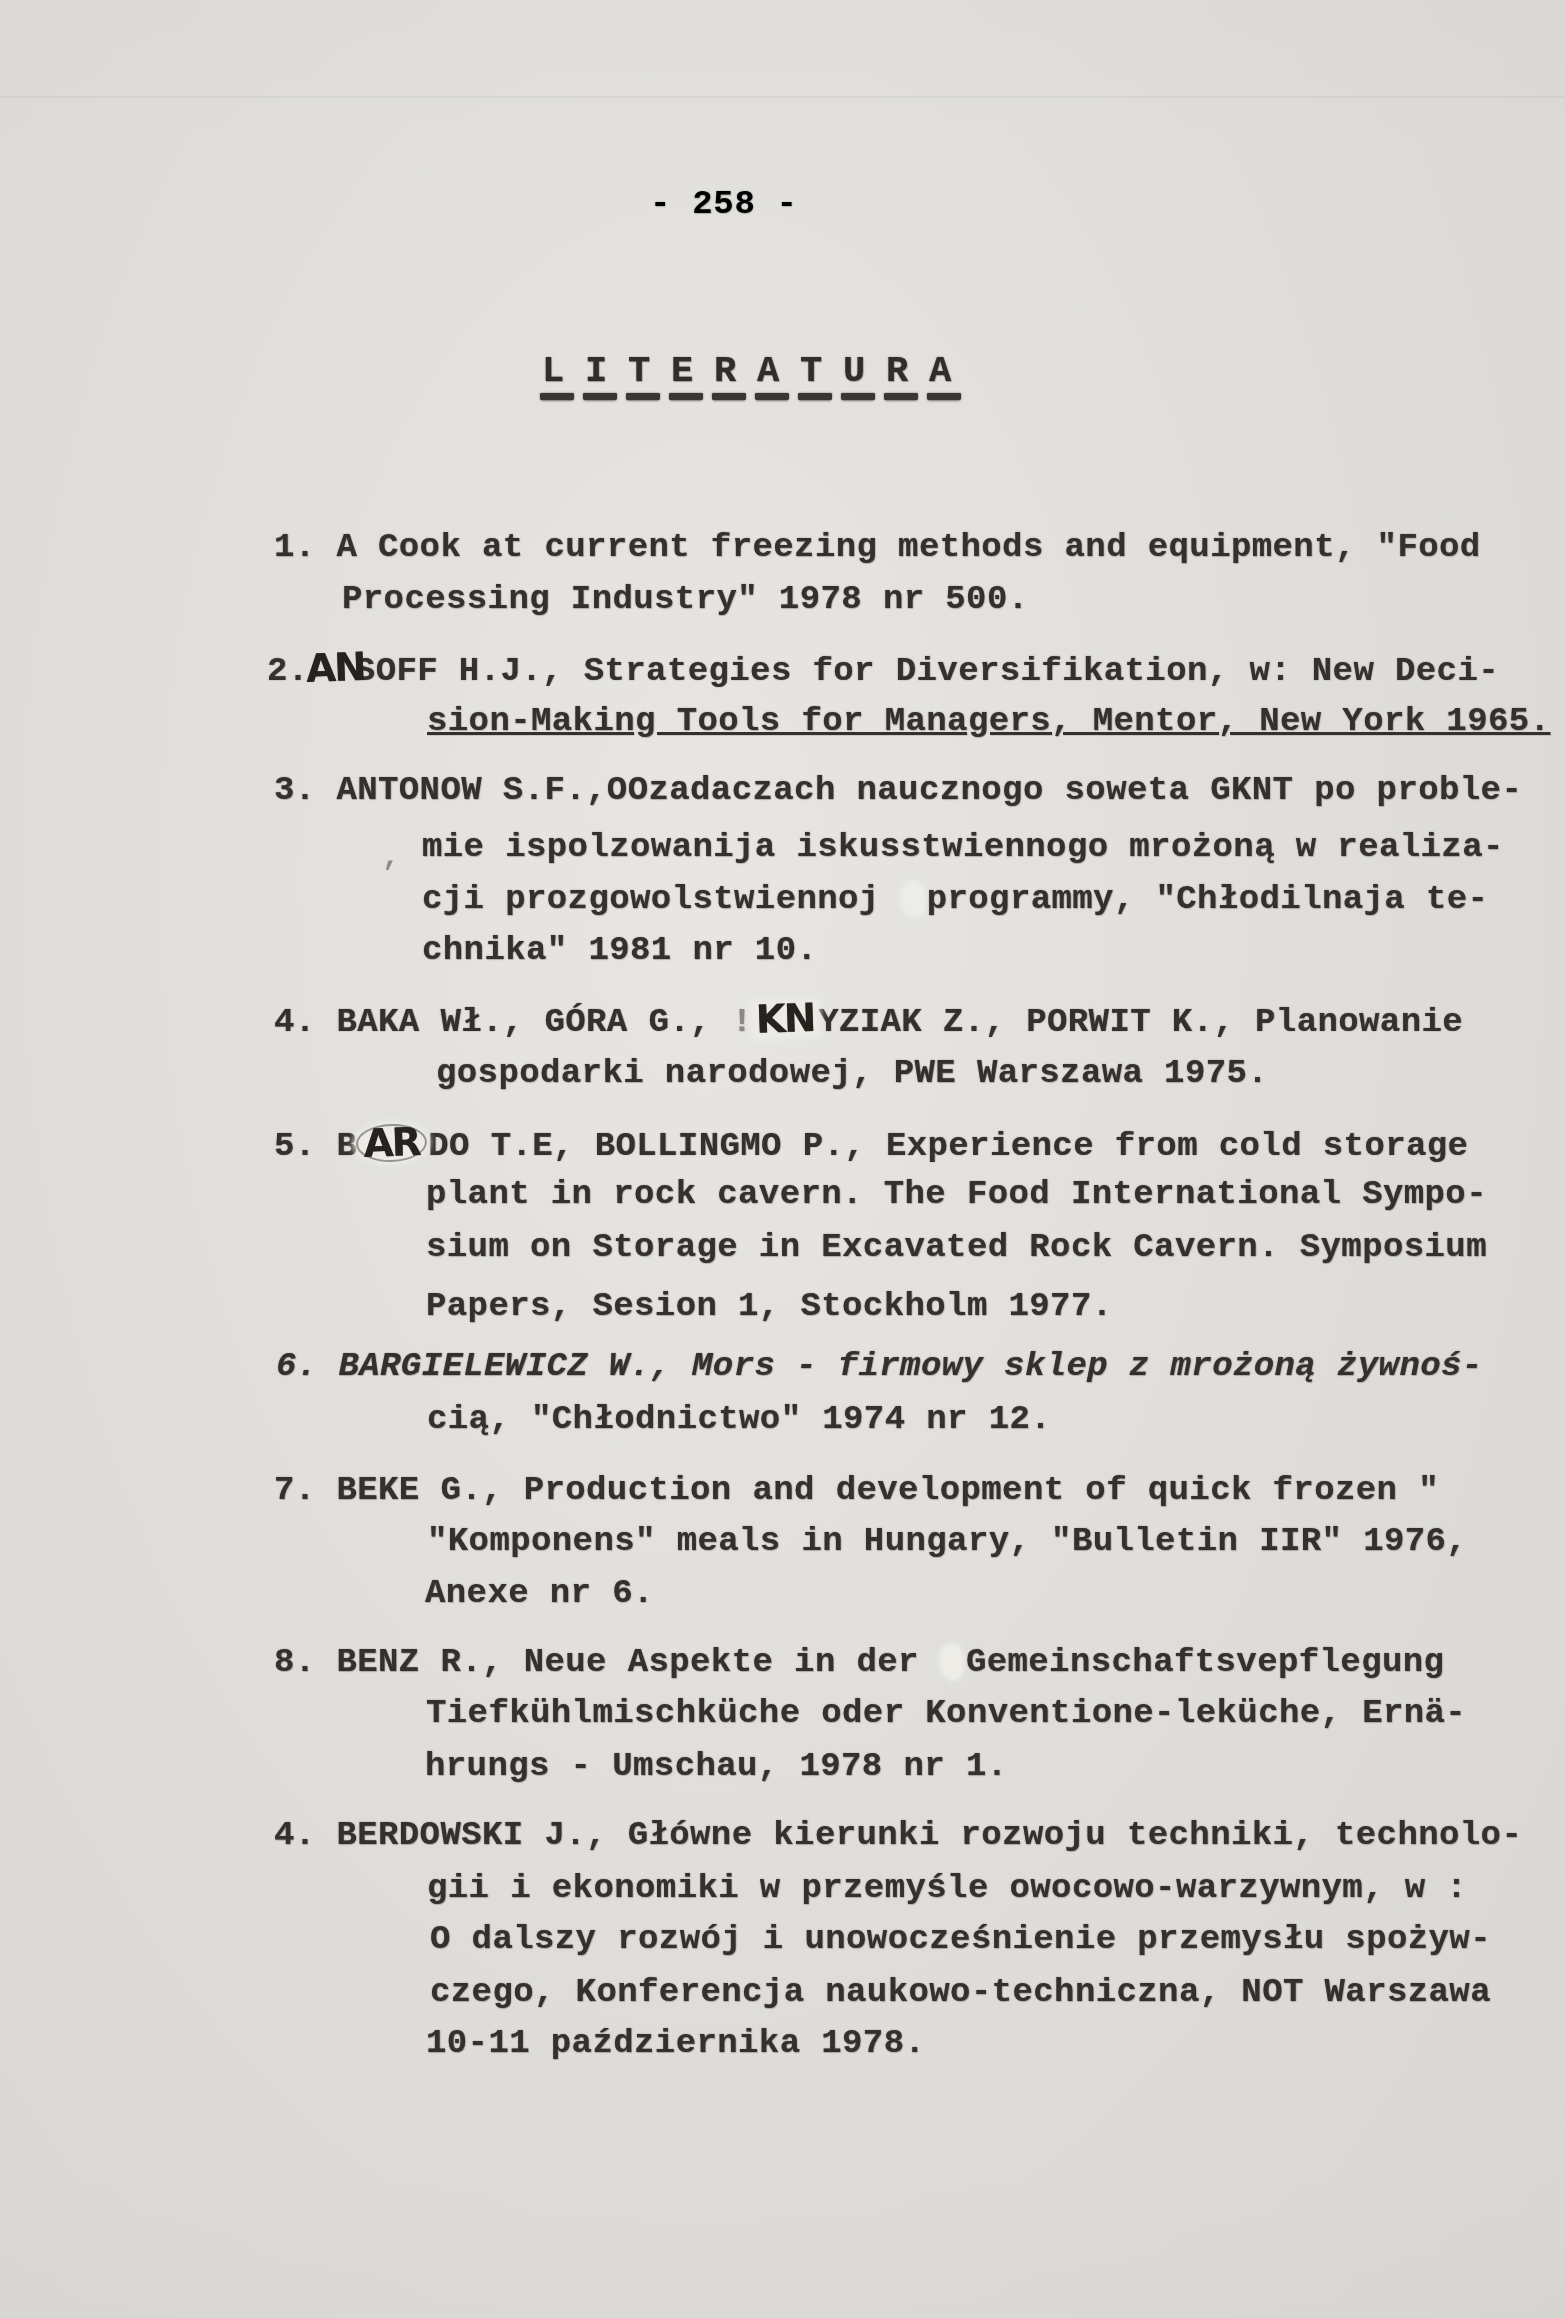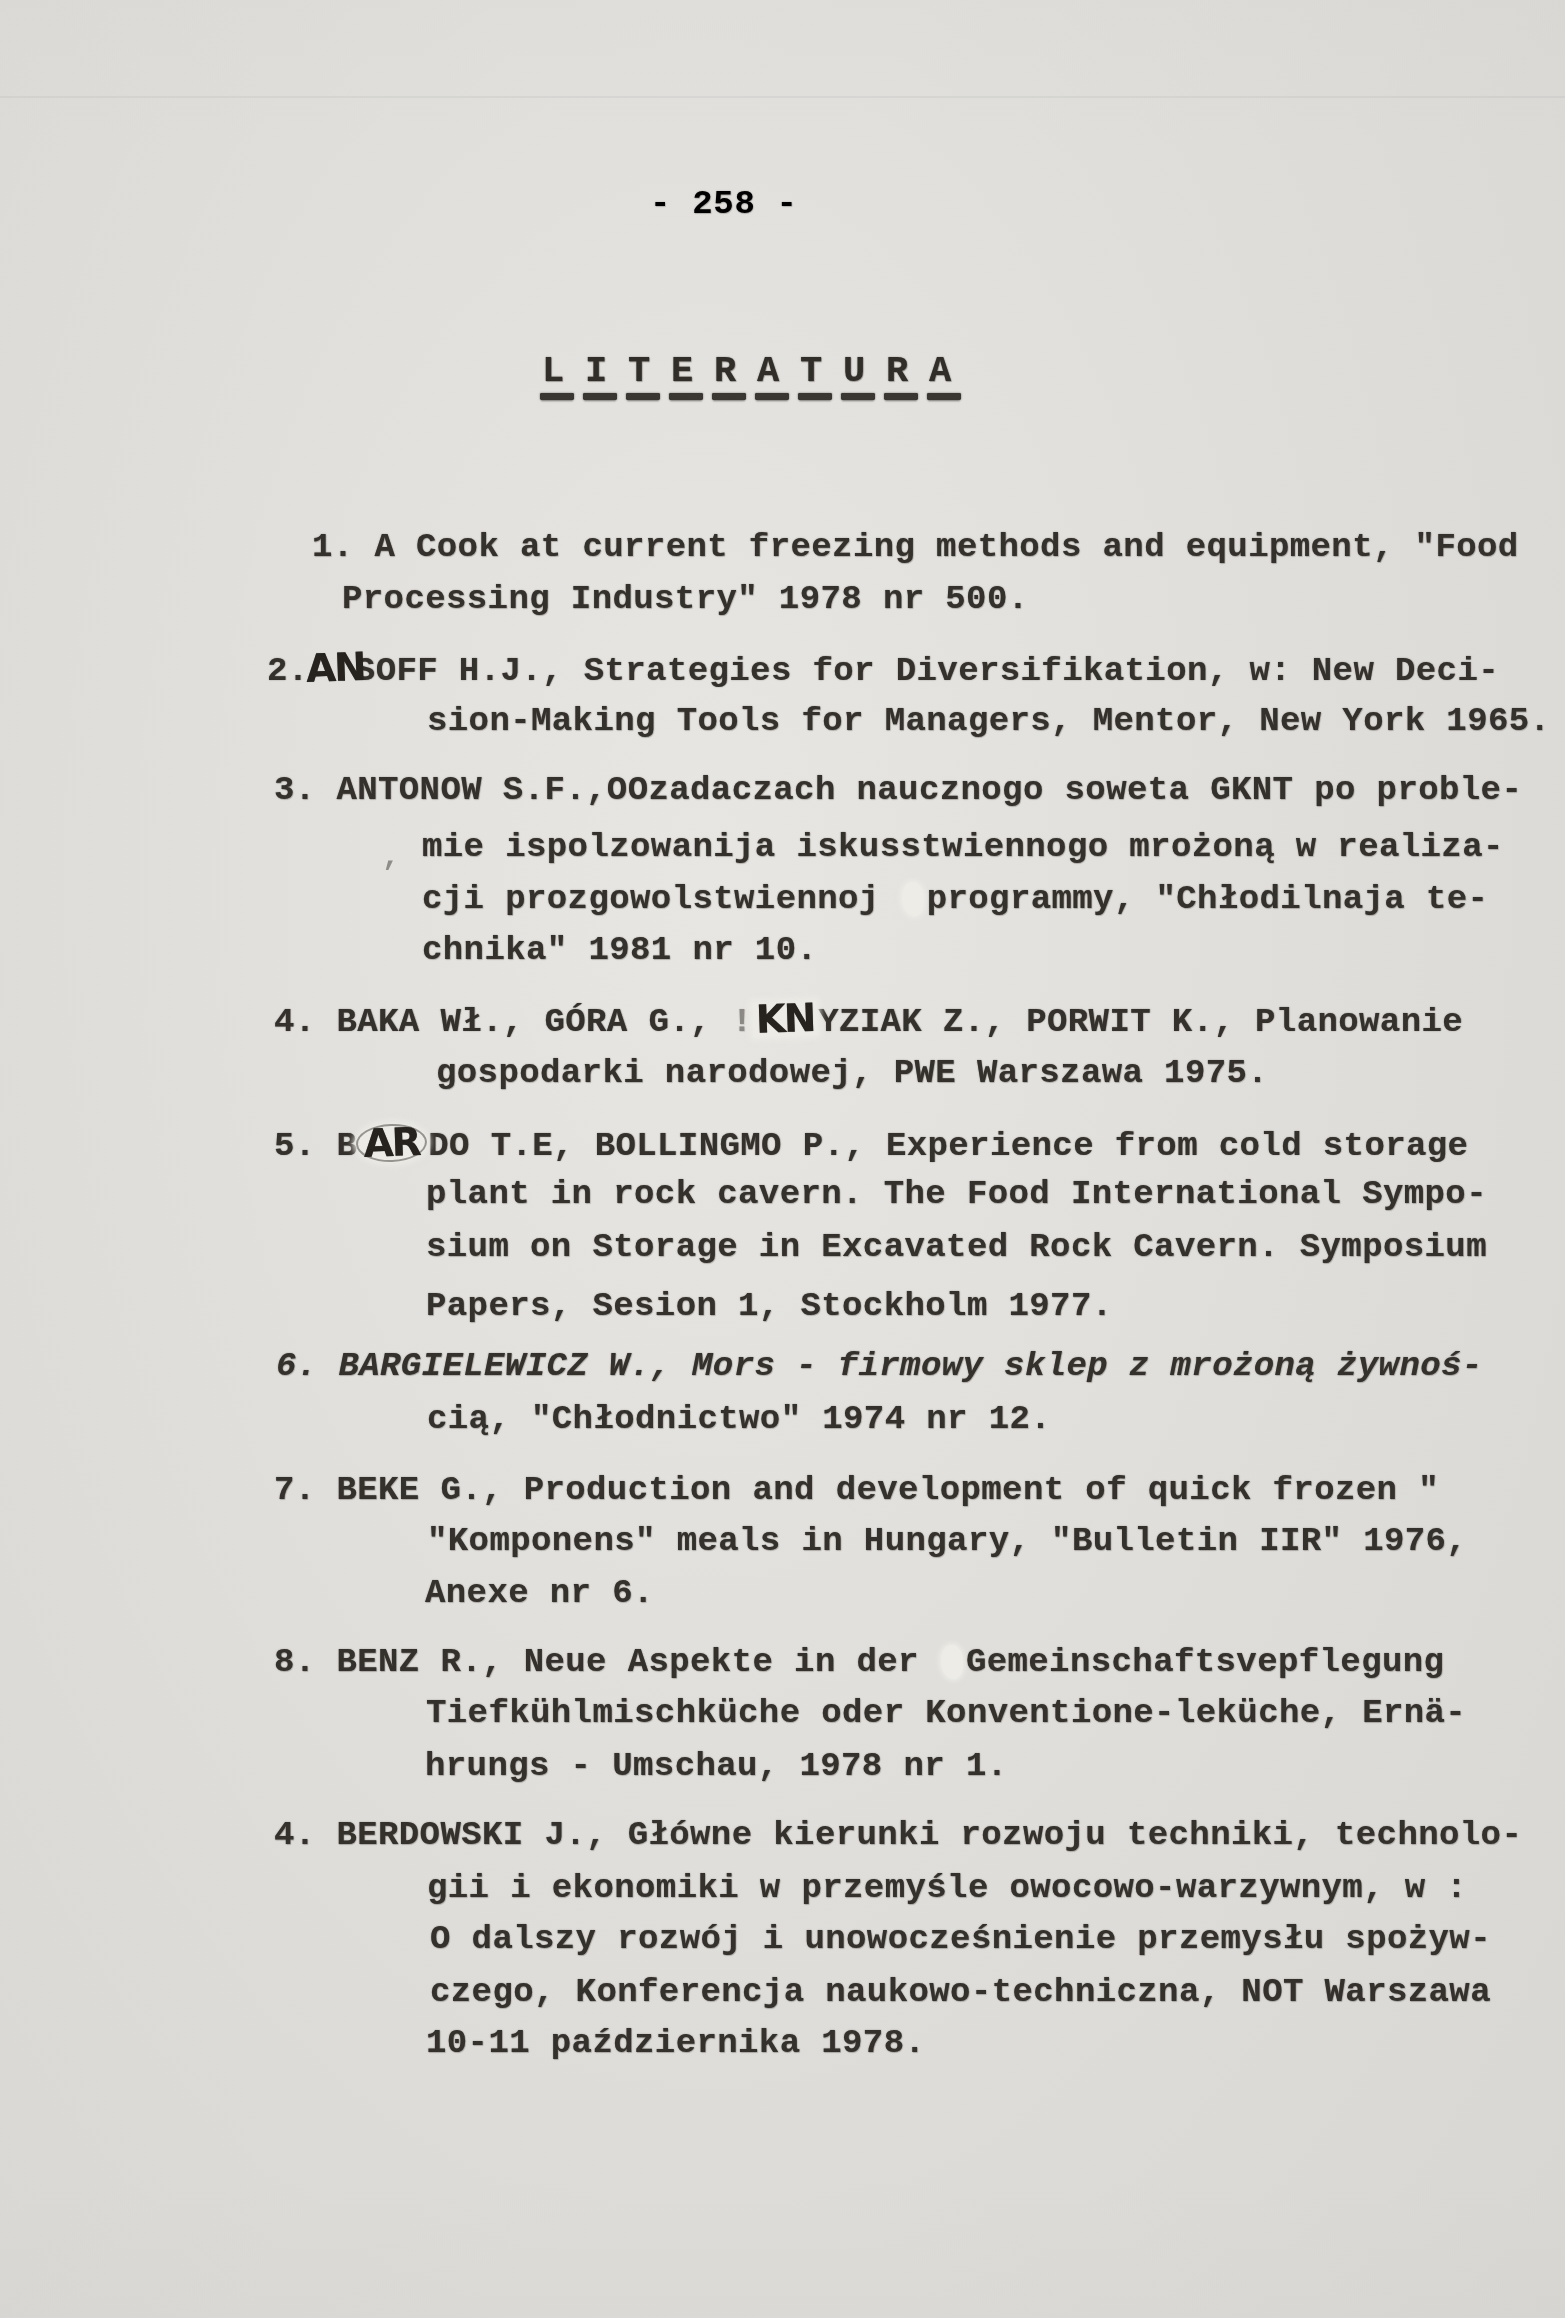--- a/index.html
+++ b/index.html
@@ -77,24 +77,24 @@
 <body>
 
 <div class="paper"></div>
 <div class="scanline" style="top:96px"></div>
 
 <div class="pagenum" style="left:650px;top:187px">- 258 -</div>
 
 <div class="doc-title" style="left:542px;top:353px"><span class="title-letter">L</span><span class="title-letter">I</span><span class="title-letter">T</span><span class="title-letter">E</span><span class="title-letter">R</span><span class="title-letter">A</span><span class="title-letter">T</span><span class="title-letter">U</span><span class="title-letter">R</span><span class="title-letter">A</span></div>
 
 <div>
-    <div class="tline" style="left: 274px; top: 530px; margin-left: 38px;"><span class="seg typed">1. A Cook at current freezing methods and equipment, "Food</span></div>
+    <div class="tline" style="left: 274px; top: 530px;"><span class="seg typed">1. A Cook at current freezing methods and equipment, "Food</span></div>
     <div class="tline" style="left: 342px; top: 582px;"><span class="seg typed">Processing Industry" 1978 nr 500.</span></div>
     <div class="tline" style="left: 267px; top: 651px;"><span class="seg typed">2.</span><span class="seg hand">AN</span><span class="seg typed">SOFF H.J., Strategies for Diversifikation, w: New Deci-</span></div>
-    <div class="tline" style="left: 427px; top: 704px;"><span class="seg typed">sion-Making Tools for Managers, Mentor, New York 1965.</span></div>
+    <div class="tline" style="left: 427px; top: 704px; text-decoration: underline;"><span class="seg typed">sion-Making Tools for Managers, Mentor, New York 1965.</span></div>
     <div class="tline" style="left: 274px; top: 773px;"><span class="seg typed">3. ANTONOW S.F.,OOzadaczach naucznogo soweta GKNT po proble-</span></div>
     <div class="tline" style="left: 422px; top: 830px;"><span class="seg typed">mie ispolzowanija iskusstwiennogo mrożoną w realiza-</span></div>
     <div class="tline" style="left: 422px; top: 882px;"><span class="seg typed">cji prozgowolstwiennoj </span><span class="seg blot"></span><span class="seg typed">programmy, "Chłodilnaja te-</span></div>
     <div class="tline" style="left: 422px; top: 933px;"><span class="seg typed">chnika" 1981 nr 10.</span></div>
     <div class="tline" style="left: 274px; top: 1002px;"><span class="seg typed">4. BAKA Wł., GÓRA G., </span><span class="seg faint">!</span><span class="seg hand-patch">KN</span><span class="seg typed">YZIAK Z., PORWIT K., Planowanie</span></div>
     <div class="tline" style="left: 426px; top: 1056px; margin-left: 10px;"><span class="seg typed">gospodarki narodowej, PWE Warszawa 1975.</span></div>
     <div class="tline" style="left: 274px; top: 1124px;"><span class="seg typed">5. B</span><span class="seg hand-circle">AR</span><span class="seg typed">DO T.E, BOLLINGMO P., Experience from cold storage</span></div>
     <div class="tline" style="left: 426px; top: 1177px;"><span class="seg typed">plant in rock cavern. The Food International Sympo-</span></div>
     <div class="tline" style="left: 426px; top: 1230px;"><span class="seg typed">sium on Storage in Excavated Rock Cavern. Symposium</span></div>
     <div class="tline" style="left: 426px; top: 1281px; margin-top: 8px;"><span class="seg typed">Papers, Sesion 1, Stockholm 1977.</span></div>

